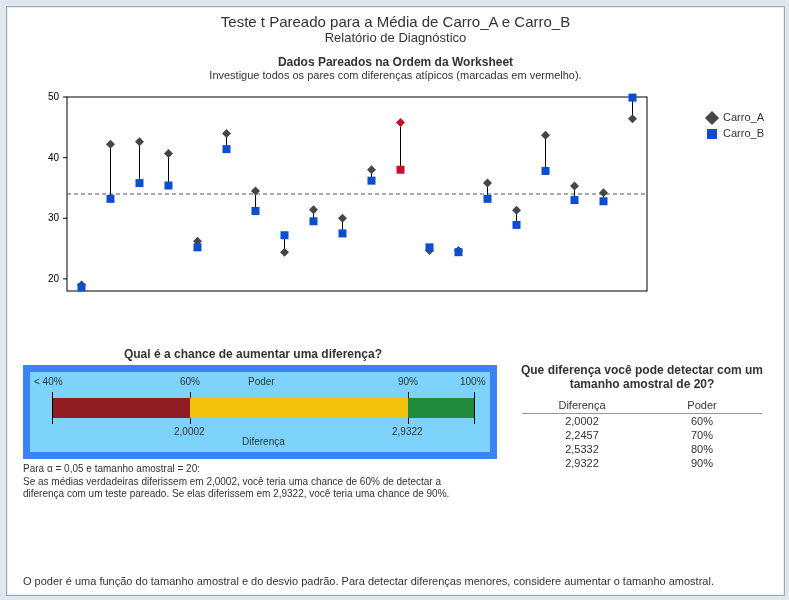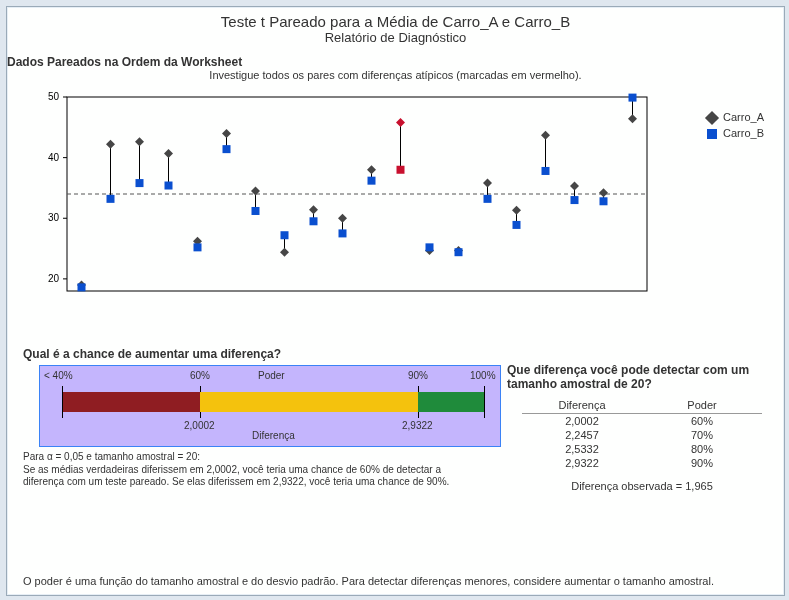--- a/index.html
+++ b/index.html
@@ -1,36 +1,36 @@
 <!DOCTYPE html>
 <html><head>
 <meta charset="utf-8">
 <style>
   html,body{margin:0;padding:0;width:789px;height:600px;font-family:"Segoe UI",Arial,sans-serif;font-size:11px;color:#333;background:#dfe7ef}
   #frame{position:absolute;left:6px;top:6px;width:777px;height:588px;background:#fefffe;border:1px solid #9aaab8;box-shadow:inset 0 0 0 1px #e6eef5}
   .title{font-size:15px;font-weight:normal;text-align:center;margin-top:6px}
   .subtitle{font-size:13px;font-weight:normal;text-align:center;margin-top:0}
-  .sect-title{font-size:12px;font-weight:bold;text-align:left}
+  .sect-title{font-size:12px;font-weight:bold;text-align:center}
   .sect-sub{font-size:11px;text-align:center;margin-bottom:2px}
   #pairPlot{position:absolute;left:26px;top:64px;width:724px;height:230px}
   svg{overflow:visible}
   .tick{stroke:#000;stroke-width:1}
   .tickLbl{font-size:10px}
   .dash{stroke:#555;stroke-dasharray:4 3;stroke-width:1}
   .conn{stroke:#000;stroke-width:1}
   .ptA{fill:#464646}
   .ptB{fill:#0a4fcf}
   .oA{fill:#c8102e}
   .oB{fill:#c8102e}
   .legend-row{display:flex;align-items:flex-end;gap:6px;font-size:11px;color:#333;margin-bottom:4px}
   .legend-diamond{width:10px;height:10px;transform:rotate(45deg);background:#464646}
   .legend-square{width:10px;height:10px;background:#0a4fcf}
   #legend{position:absolute;right:20px;top:104px}
   #powerBlock{position:absolute;left:16px;top:340px;width:460px}
-  #powerBar{position:relative;left:16px;top:4px;width:460px;height:80px;border:1px solid #3b82f6;background:#c4b5fd}
+  #powerBar{position:relative;left:0;top:4px;width:460px;height:80px;border:7px solid #3b82f6;background:#7dd3fc}
   #powerBar .lbl{position:absolute;font-size:10px}
   #powerBar .axislbl{position:absolute;font-size:10px}
   .seg{position:absolute;top:26px;height:20px}
   .seg-red{background:#8f1d22}
   .seg-yellow{background:#f4c20d}
   .seg-green{background:#1f8b3b}
   .tickline{position:absolute;top:20px;height:32px;width:1px;background:#000}
   #powerNote{margin-top:8px;font-size:10px;line-height:1.25;color:#333;width:460px}
   #detectBlock{position:absolute;left:500px;top:356px;width:270px;text-align:center}
   #detectTable{margin:6px auto 0;width:240px;border-collapse:collapse;font-size:11px}
@@ -186,18 +186,17 @@
           <tr>
             <td>2,5332</td>
             <td>80%</td>
           </tr>
           <tr>
             <td>2,9322</td>
             <td>90%</td>
           </tr>
         </tbody>
     </table>
-    <div id="obs">Diferença observada = 1,965</div>
   </div>
 
   <div id="footer">O poder é uma função do tamanho amostral e do desvio padrão. Para detectar diferenças menores, considere aumentar o tamanho amostral.</div>
 
 </div>
 
 </body></html>

